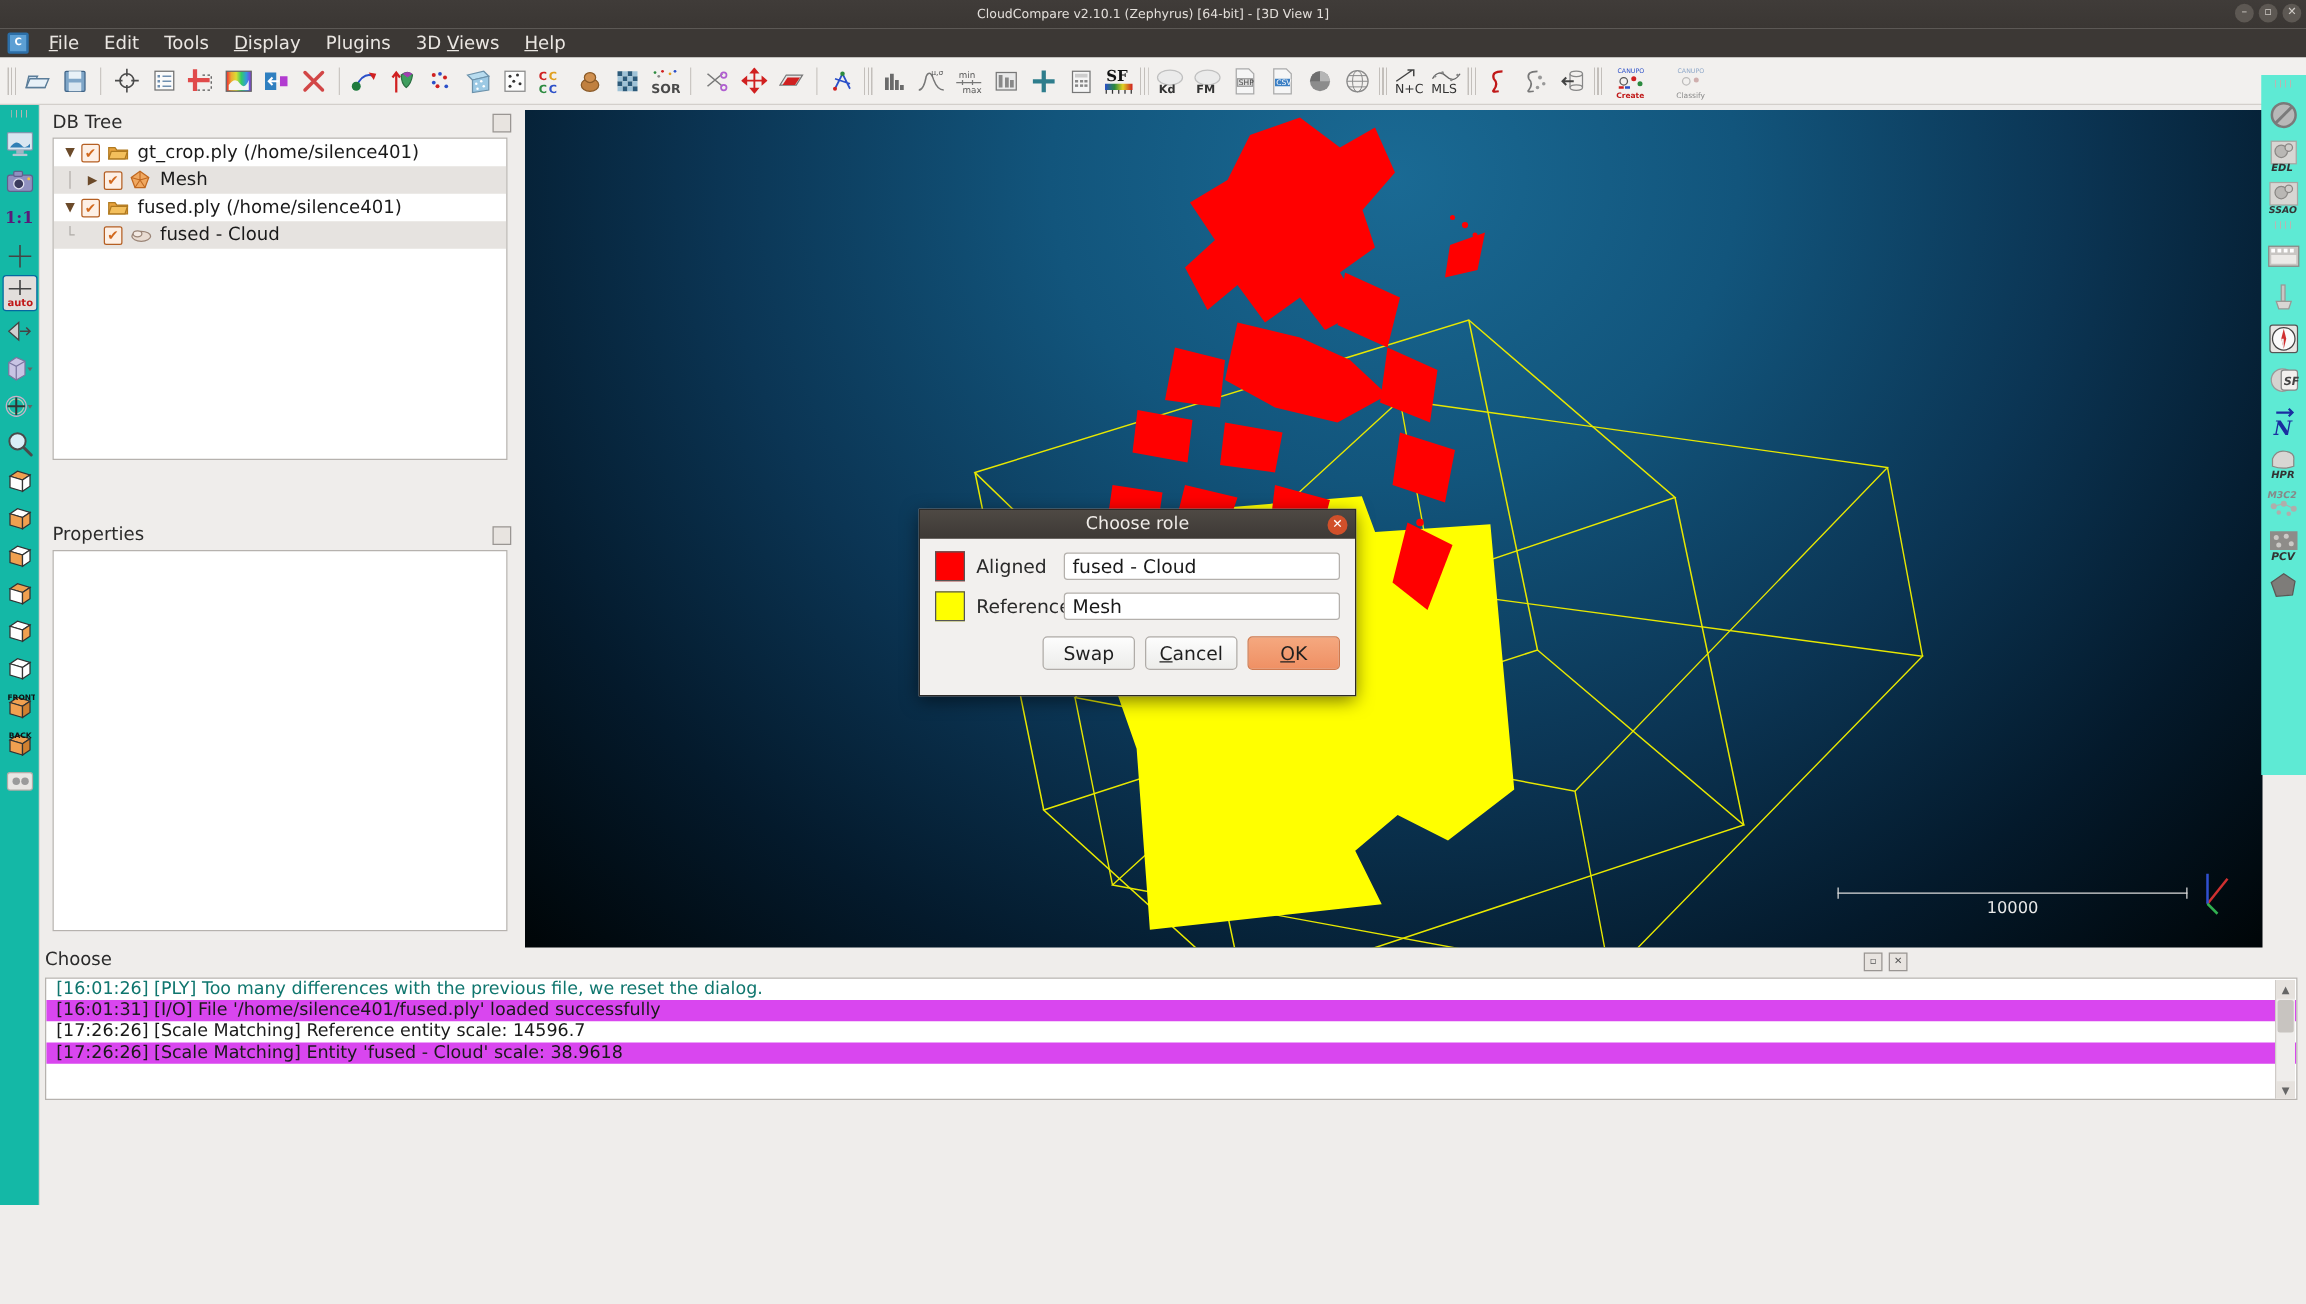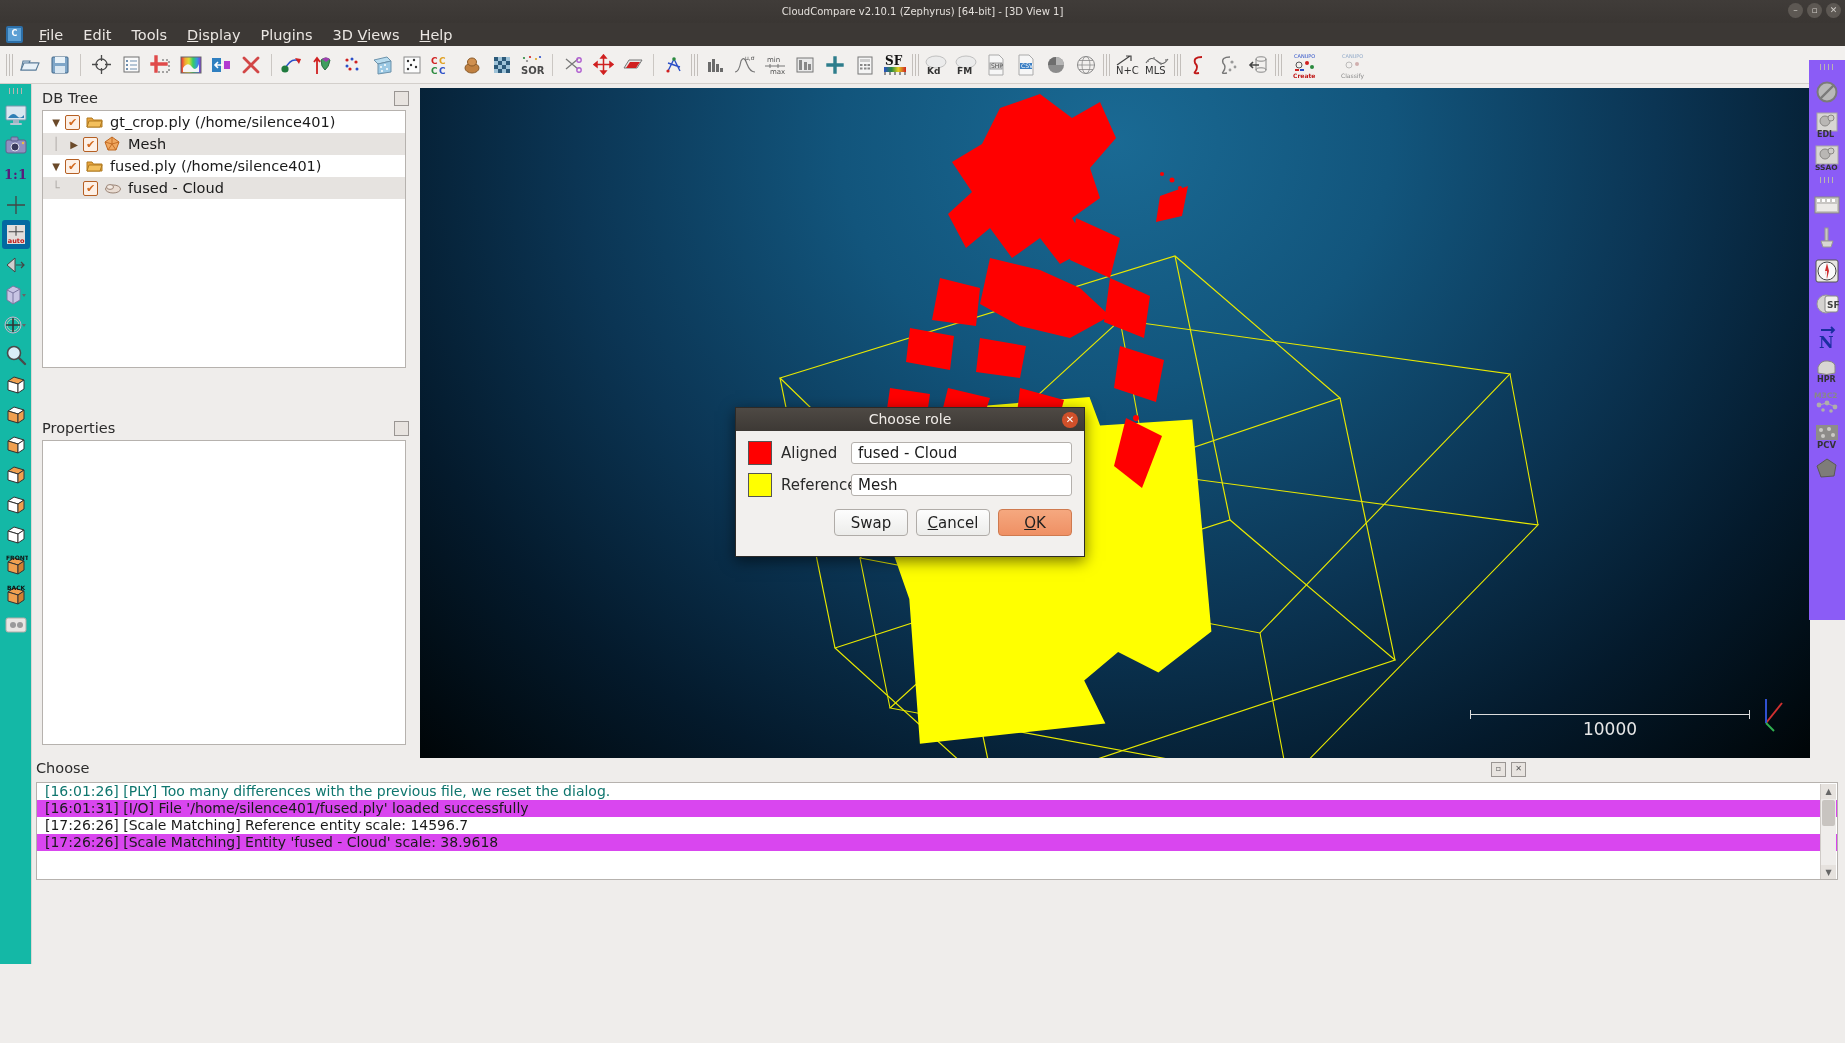--- a/index.html
+++ b/index.html
@@ -57,28 +57,29 @@
   
   .leftbar{
     position:absolute;left:0;top:84px;width:32px;height:880px;
     background:#14b8a6;border-right:1px solid #dad6d2;
     display:flex;flex-direction:column;align-items:center;padding-top:2px;box-sizing:border-box;
   }
   .lgrip{width:14px;height:6px;margin:2px 0 6px 0;
     background:repeating-linear-gradient(to right,#b9b5b1 0 1px,transparent 1px 4px);}
   .lb{width:28px;height:29px;display:flex;align-items:center;justify-content:center;
       font-size:15px;cursor:default;margin-bottom:1px;position:relative;}
-  .lb.active{background:#e2dedb;border:5px solid #0369a1;border-radius:3px;box-sizing:border-box;}
+  .lb.active{background:#e2dedb;border:1px solid #0369a1;border-radius:3px;box-sizing:border-box;}
 
   
   .rightbar{
     position:absolute;right:0;top:60px;width:36px;height:560px;
-    background:#8b5cf6;
+    background:#5eead4;
     display:flex;flex-direction:column;align-items:center;padding-top:2px;box-sizing:border-box;
     z-index:5;
+    font-style:italic;
   }
   .rb{width:30px;height:31px;display:flex;align-items:center;justify-content:center;
       font-size:15px;cursor:default;margin-bottom:2px;}
 
   
   .dock-title{
     font-size:14.5px;color:#2b2b2b;padding:2px 0 2px 6px;
   }
   .dbtree-dock{position:absolute;left:36px;top:88px;width:375px;height:300px;}
   .dock-head{position:relative;height:22px;}
@@ -132,21 +133,21 @@
 
   
   .view3d{
     position:absolute;left:420px;top:88px;width:1390px;height:670px;
     background:radial-gradient(ellipse at 50% 8%, #1a6a94 0%, #12557c 28%, #0b3554 55%, #041a2c 78%, #000507 100%);
     overflow:hidden;
   }
   .scalebar{position:absolute;right:60px;bottom:22px;width:280px;height:22px;color:#e8e8e8;}
   .scalebar .bar{position:absolute;left:0;top:0;width:280px;height:1px;background:#dcdcdc;}
   .scalebar .tick{position:absolute;top:-4px;width:1px;height:9px;background:#dcdcdc;}
-  .scalebar .lbl{position:absolute;left:0;top:5px;width:280px;text-align:center;font-size:17px;}
+  .scalebar .lbl{position:absolute;left:0;top:5px;width:280px;text-align:center;font-size:13px;}
   .axes{position:absolute;right:20px;bottom:25px;width:36px;height:40px;}
 
   
   .dialog{
     position:absolute;left:735px;top:407px;width:348px;height:148px;
     background:#f2f0ee;border:1px solid #2c2a28;
     box-shadow:0 4px 14px rgba(0,0,0,.55);
     z-index:50;
   }
   .dlg-title{

